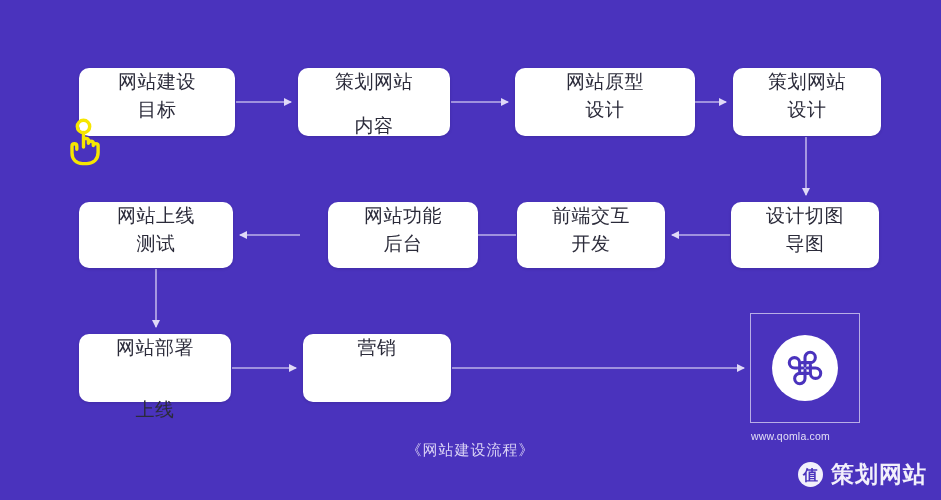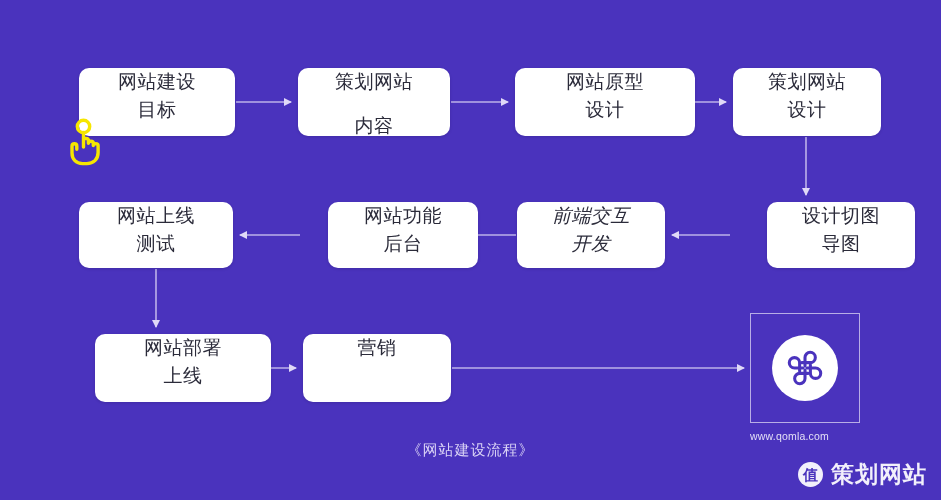--- a/index.html
+++ b/index.html
@@ -67,24 +67,24 @@
     height: 66px;
     border-radius: 50%;
     background: #ffffff;
     display: flex;
     align-items: center;
     justify-content: center;
   }
 
   #logo-url {
     position: absolute;
-    left: 750px;
+    left: 720px;
     top: 430px;
     width: 110px;
-    text-align: left;
+    text-align: right;
     color: #e3dff6;
     font-size: 10.5px;
     letter-spacing: 0.2px;
   }
 
   
   #caption {
     position: absolute;
     left: 0;
     top: 441px;
@@ -194,31 +194,31 @@
   <div class="node" style="left:79px;top:202px;width:154px;height:66px;">
     <span class="ln">网站上线</span>
     <span class="ln">测试</span>
   </div>
 
   <div class="node" style="left:301px;top:202px;width:150px;height:66px;margin-left:27px;">
     <span class="ln">网站功能</span>
     <span class="ln">后台</span>
   </div>
 
-  <div class="node" style="left:517px;top:202px;width:148px;height:66px;font-style:italic;">
+  <div class="node" style="left:517px;top:202px;width:148px;height:66px;">
     <span class="ln">前端交互</span>
     <span class="ln">开发</span>
   </div>
 
-  <div class="node" style="left:731px;top:202px;width:148px;height:66px;margin-left:36px;">
+  <div class="node" style="left:731px;top:202px;width:148px;height:66px;">
     <span class="ln">设计切图</span>
     <span class="ln">导图</span>
   </div>
 
-  <div class="node" style="left:95px;top:334px;width:176px;height:68px;">
+  <div class="node" style="left:79px;top:334px;width:152px;height:68px;gap:34px;">
     <span class="ln">网站部署</span>
     <span class="ln">上线</span>
   </div>
 
   <div class="node" style="left:303px;top:334px;width:148px;height:68px;">
     <span class="ln">营销</span>
   </div>
 
   <div id="logo-frame">
     <div id="logo-disc">

